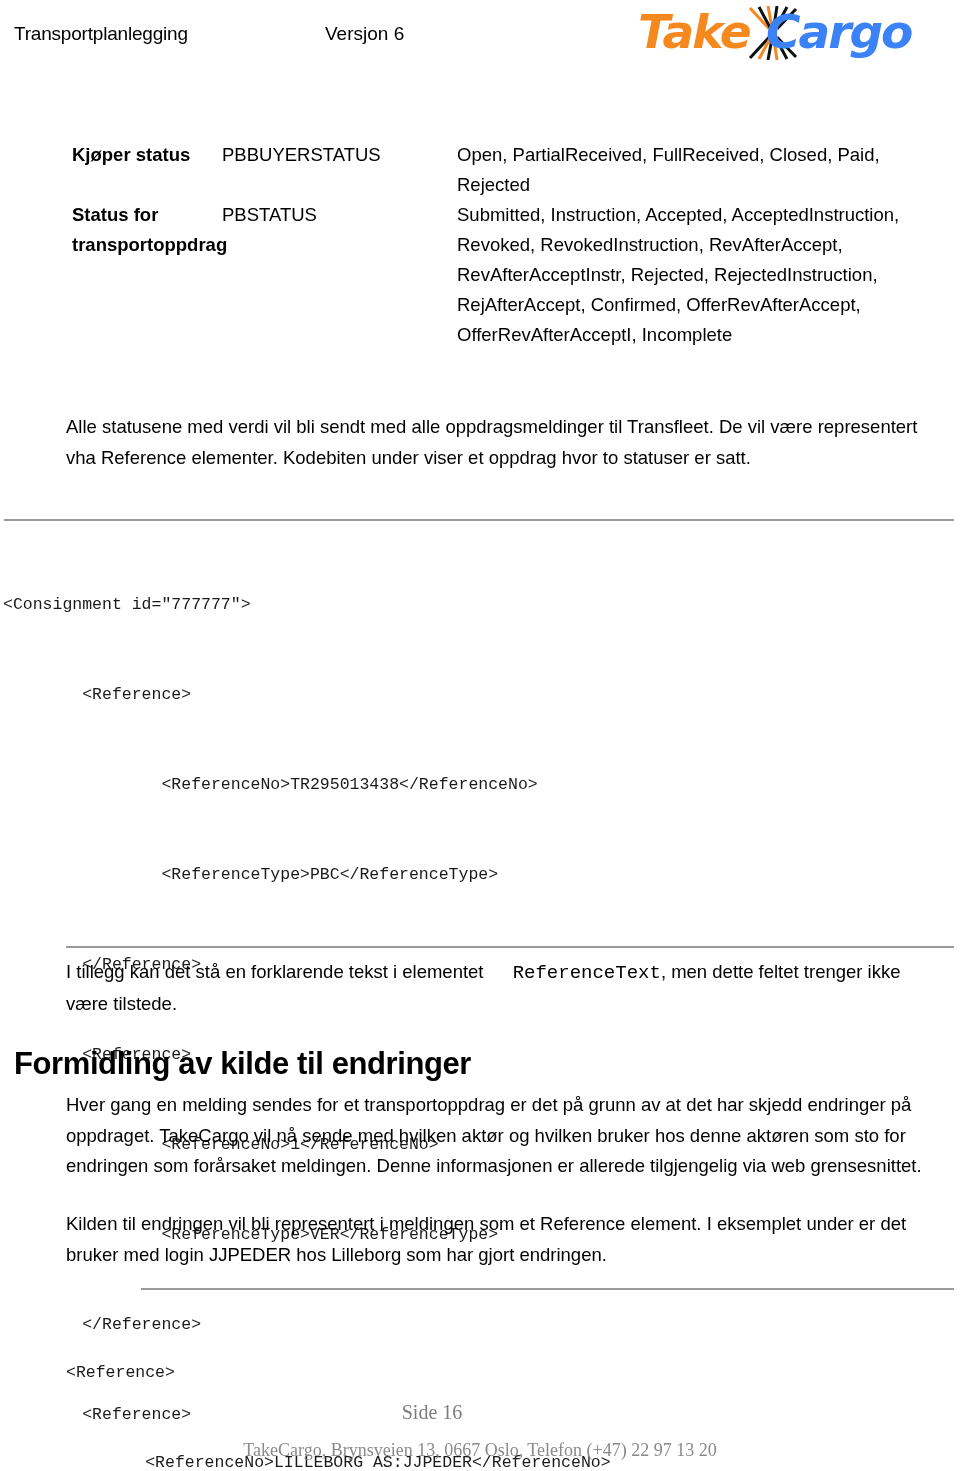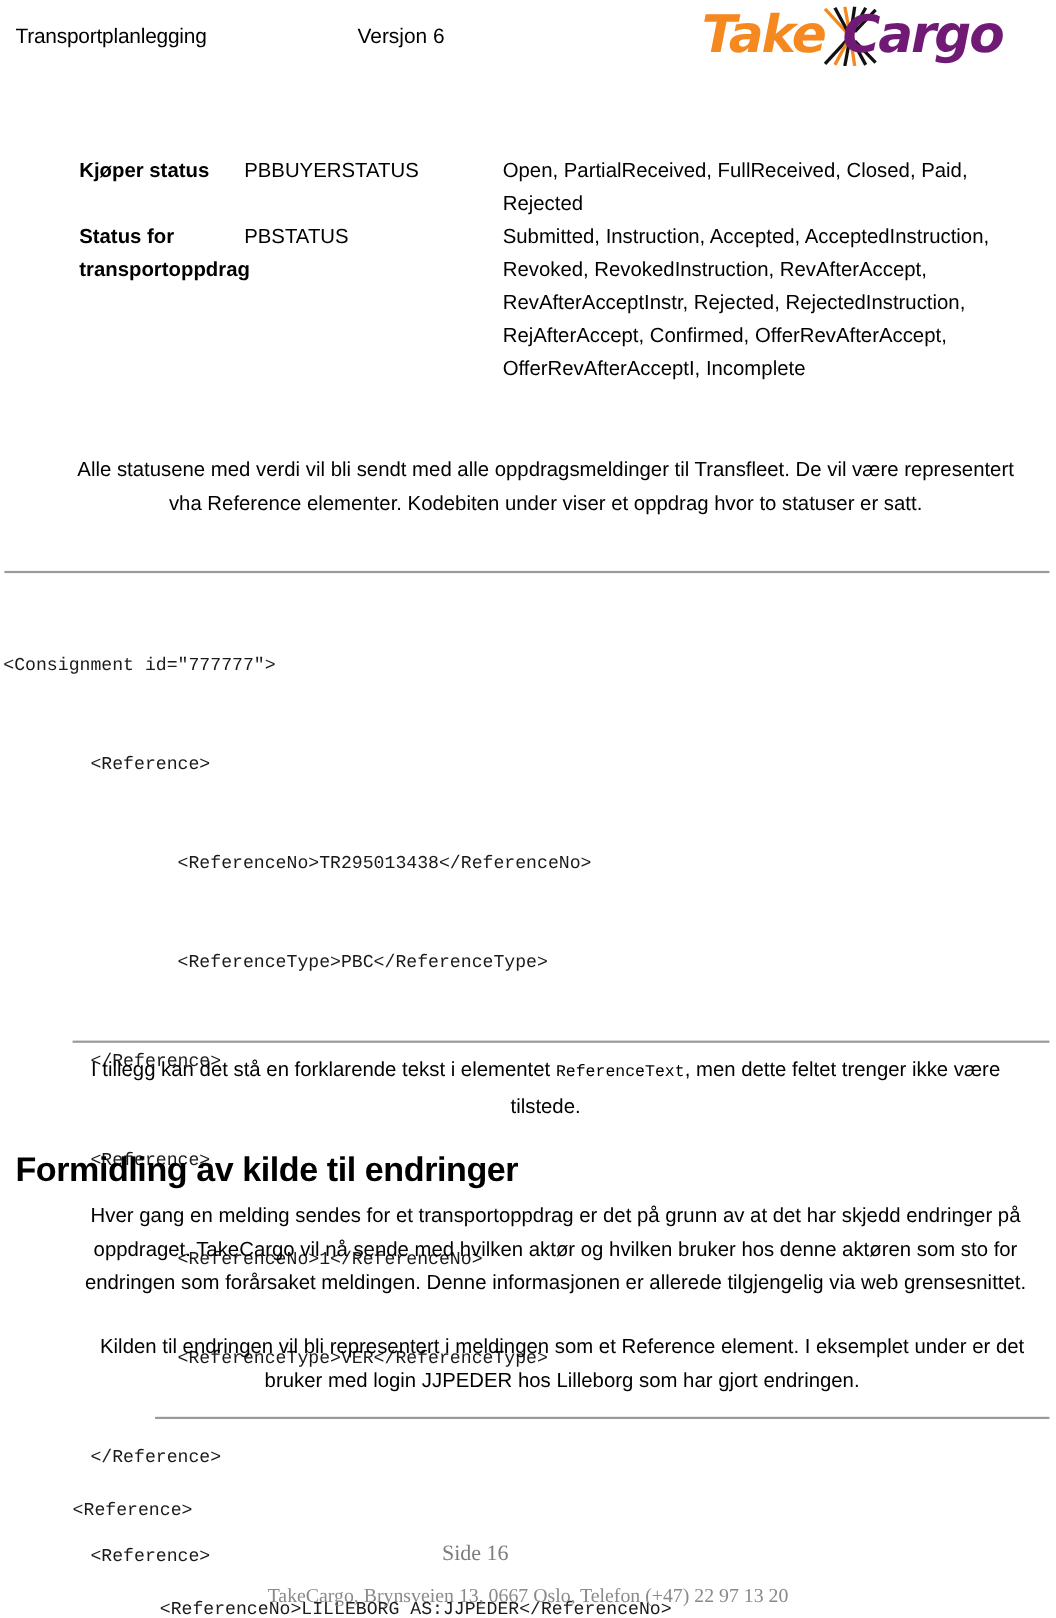--- a/index.html
+++ b/index.html
@@ -47,21 +47,21 @@
     position: absolute;
     top: 0;
     font-family: "DejaVu Sans", sans-serif;
     font-weight: bold;
     font-style: italic;
     font-size: 47px;
     line-height: 56px;
     letter-spacing: -2px;
   }
   .logo-take { left: 0px; color: #F5891F; }
-  .logo-cargo { left: 128px; color: #701a75; }
+  .logo-cargo { left: 128px; color: #3b82f6; }
   .logo-burst {
     position: absolute;
     left: 108px; top: 2px;
     width: 54px; height: 54px;
   }
 
   
   .def-table {
     position: absolute;
     left: 0; top: 140px;
@@ -90,25 +90,26 @@
   .col-values {
     left: 457px;
     width: 496px;
   }
 
   
   .para {
     position: absolute;
     font-size: 18.5px;
     line-height: 30.5px;
-    text-align: center;
+    text-align: left;
   }
   .para .mono-inline {
     font-family: "Liberation Mono", monospace;
-    font-size: 15px;
+    font-size: 19px;
+    margin-left: 24px;
   }
 
   
   .section-heading {
     position: absolute;
     left: 14px;
     font-size: 31px;
     font-weight: bold;
     letter-spacing: -0.4px;
     white-space: nowrap;

